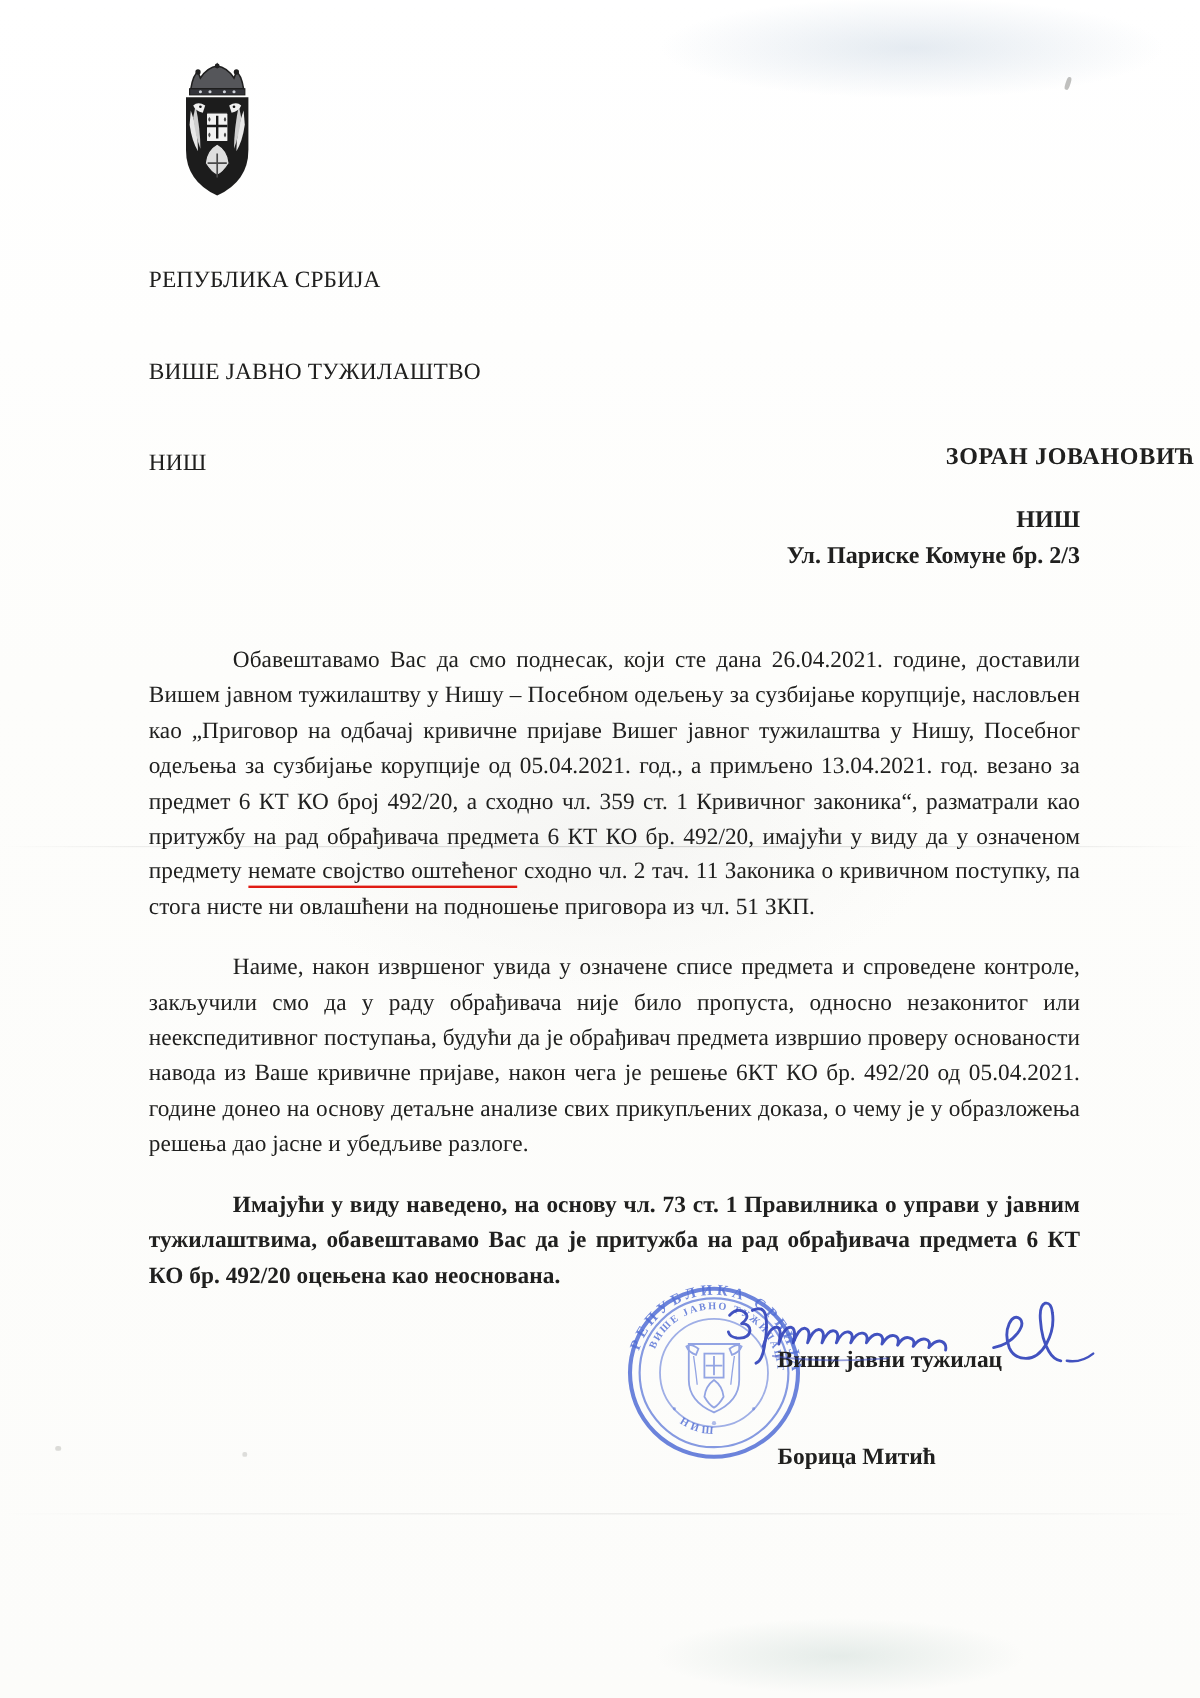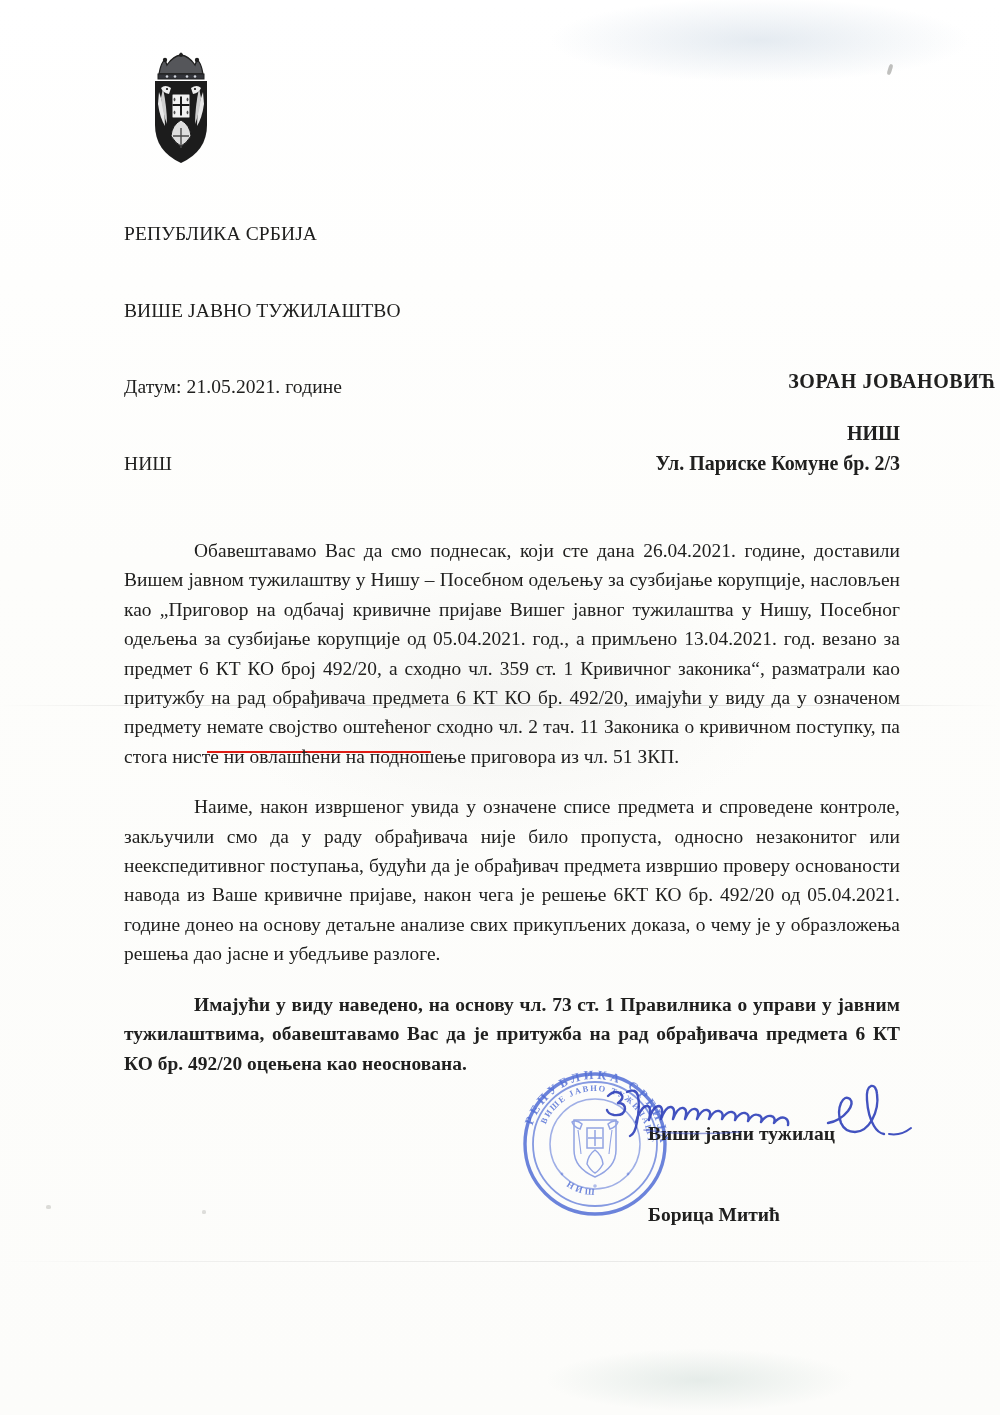--- a/index.html
+++ b/index.html
@@ -54,21 +54,21 @@
     position:absolute;left:124px;top:536px;width:776px;
     font-size:19.4px;line-height:29.4px;
     text-align:justify;
     text-justify:inter-word;
     letter-spacing:.05px;
   }
   .body p{margin:0 0 21px 0;text-indent:70px;}
   .body p:last-child{margin-bottom:0;font-weight:bold;}
   .ul-red{
     border-bottom:2.4px solid #e01c14;
-    padding-bottom:14px;
+    padding-bottom:1px;
   }
 
   
   .sig-block{
     position:absolute;left:648px;top:1066px;
     font-weight:bold;font-size:19.5px;line-height:27px;
     white-space:pre;z-index:3;
   }
   .stamp{
     position:absolute;left:512px;top:1058px;width:166px;height:168px;
@@ -125,21 +125,20 @@
 
       <path d="M36 72 q-9 5 -10 16 q5 8 10 10 q5 -2 10 -10 q-1 -11 -10 -16z" fill="#dedede" stroke="#1a1a1a" stroke-width="1"></path>
       <path d="M36 80 v20 M28 88 h16" stroke="#4a4a4a" stroke-width="1.4"></path>
     </g>
   </svg>
 </div>
 
 <div class="letterhead">
   <div>РЕПУБЛИКА СРБИЈА</div>
   <div>ВИШЕ ЈАВНО ТУЖИЛАШТВО</div>
-  <div>Датум: 21.05.2021. године</div>
   <div>НИШ</div>
 </div>
 
 <div class="recipient-name">ЗОРАН ЈОВАНОВИЋ</div>
 <div class="recipient-addr">
   <div>НИШ</div>
   <div>Ул. Париске Комуне бр. 2/3</div>
 </div>
 
 <div class="body">

